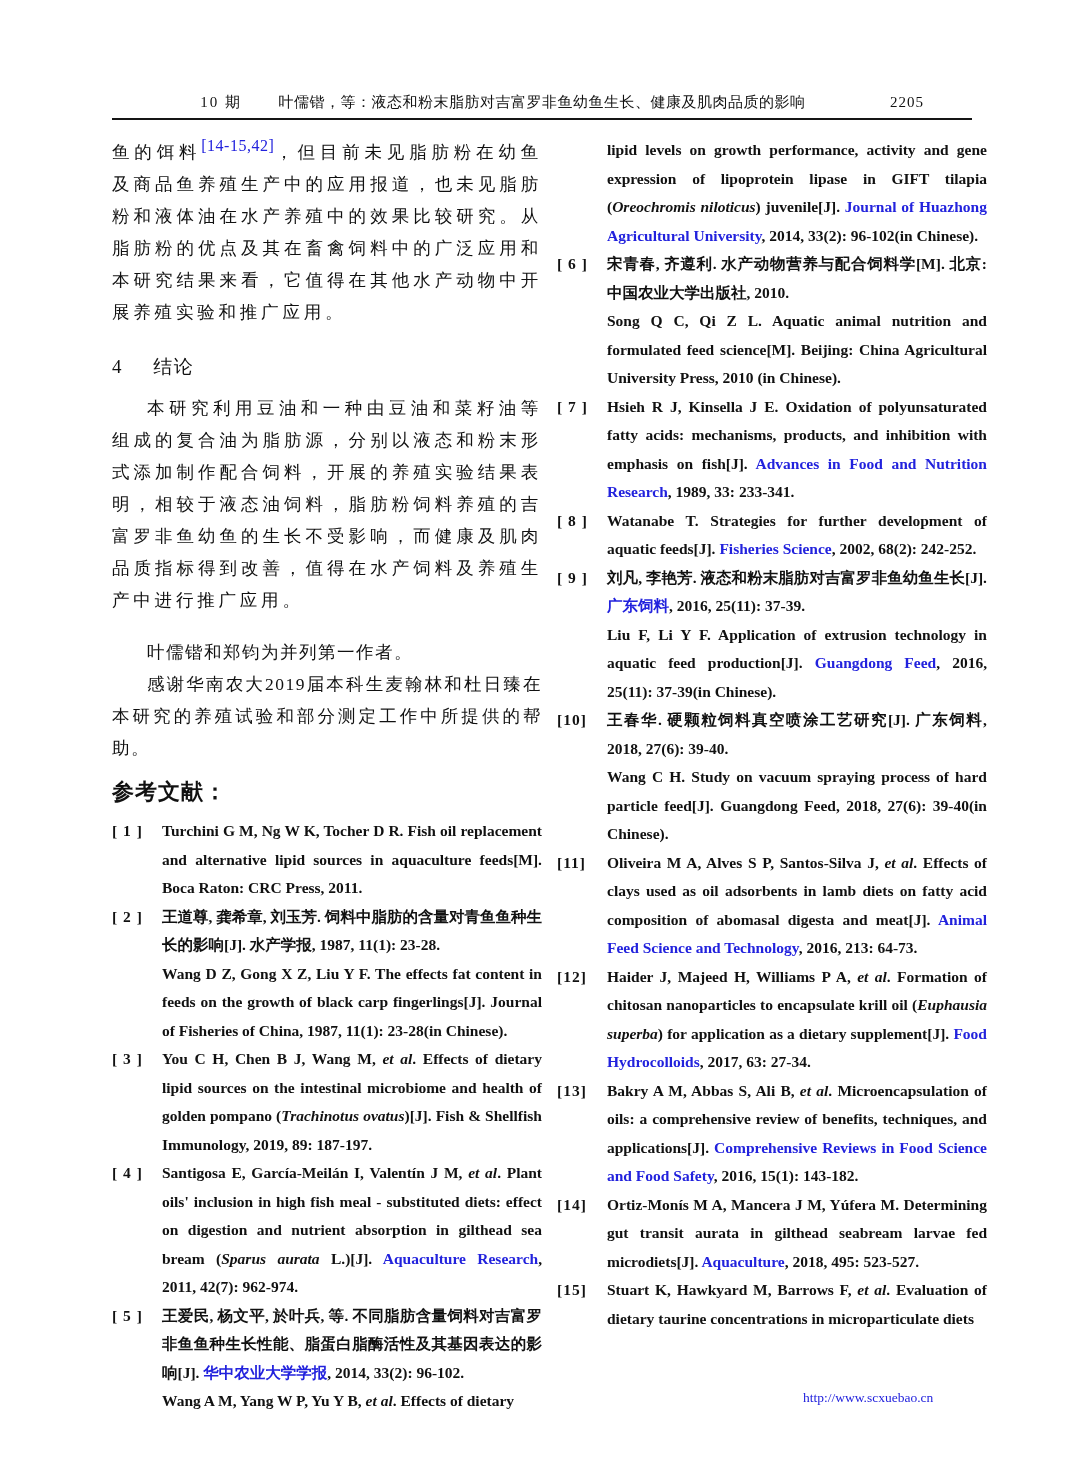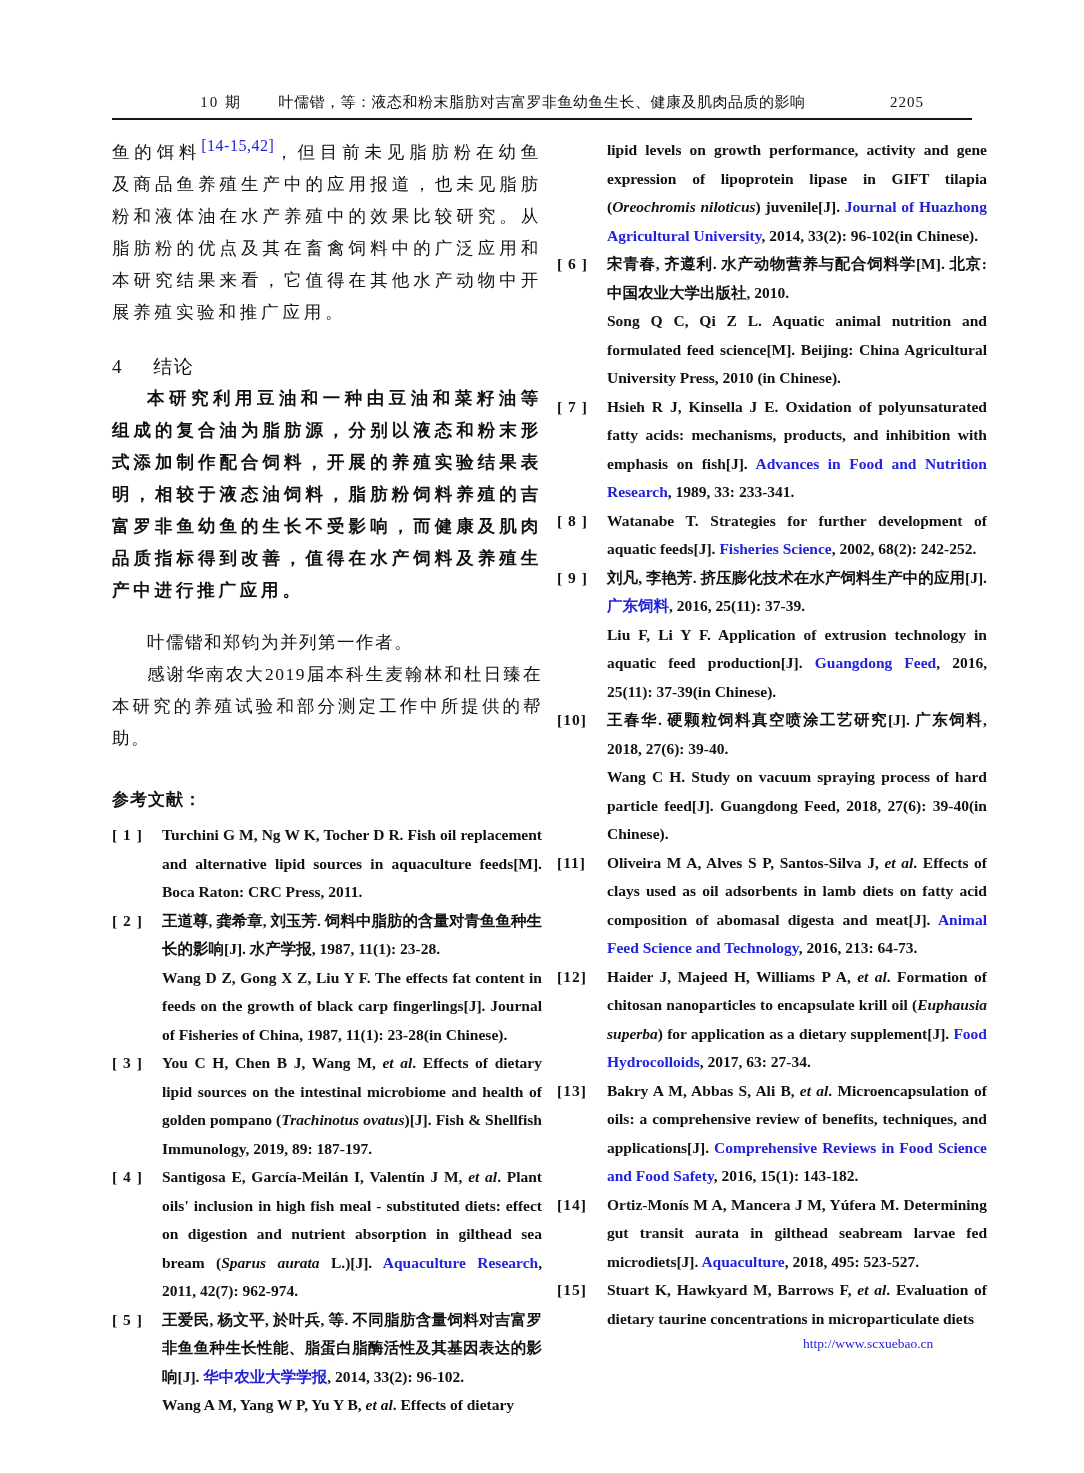--- a/index.html
+++ b/index.html
@@ -19,32 +19,32 @@
   
   .col { position:absolute; top:136px; width:430px; text-align:justify; }
   .col-left { left:112px; }
   .col-right { left:557px; }
   .cn { font-size:17.5px; line-height:32px; }
   .ls-wide { letter-spacing:3.8px; }
   .ls-tight { letter-spacing:1.5px; }
   .indent { text-indent:2em; }
   .section-heading { margin-top:24px; font-size:19px; line-height:30px; letter-spacing:1.5px; }
   .section-heading .no { margin-right:24px; }
-  .concl { margin-top:0;font-weight:bold; }
+  .concl { margin-top:10px; }
   .ack-first { margin-top:20px; }
-  .ref-heading { margin-top:34px; margin-bottom:10px; font-size:17px; font-weight:bold;
+  .ref-heading { margin-top:13px; margin-bottom:10px; font-size:22px; font-weight:bold;
     letter-spacing:1px; font-family:"Liberation Sans","DejaVu Sans",sans-serif; }
   .refs { font-size:15.5px; line-height:28.5px; }
   .ref { position:relative; padding-left:50px;font-weight:bold; }
   .ref .label { position:absolute; left:0; top:0; letter-spacing:1px; }
   .link { color:#2222dd; }
   .i { font-style:italic; }
   sup.suplink { color:#2222dd; font-size:16px; line-height:0; letter-spacing:0.5px; vertical-align:super; }
   
-  .footer-url { position:absolute; left:803px; top:1336px; font-size:13.5px; color:#2222dd; }
+  .footer-url { position:absolute; left:803px; top:1390px; font-size:13.5px; color:#2222dd; }
   .footer-copy { position:absolute; left:36px; top:1501px; font-size:18px; color:#ec4899;
     white-space:nowrap; letter-spacing:0.3px; }
   .footer-copy .gap { display:inline-block; width:30px; }
 </style>
 </head>
 <body>
 
 <div class="page">
 
   <div class="header">
@@ -108,21 +108,21 @@
         <div class="ref">
           <span class="label">[ 7 ]</span>
           <div><span>Hsieh R J, Kinsella J E. Oxidation of polyunsaturated fatty acids: mechanisms, products, and inhibition with emphasis on fish[J]. </span><span class="link">Advances in Food and Nutrition Research</span><span>, 1989, 33: 233-341.</span></div>
         </div>
         <div class="ref">
           <span class="label">[ 8 ]</span>
           <div><span>Watanabe T. Strategies for further development of aquatic feeds[J]. </span><span class="link">Fisheries Science</span><span>, 2002, 68(2): 242-252.</span></div>
         </div>
         <div class="ref">
           <span class="label">[ 9 ]</span>
-          <div><span>刘凡, 李艳芳. 挤压膨化技术在水产饲料生产中的应用[J]. </span><span class="link">广东饲料</span><span>, 2016, 25(11): 37-39.</span></div>
+          <div><span>刘凡, 李艳芳. 液态和粉末脂肪对吉富罗非鱼幼鱼生长[J]. </span><span class="link">广东饲料</span><span>, 2016, 25(11): 37-39.</span></div>
           <div><span>Liu F, Li Y F. Application of extrusion technology in aquatic feed production[J]. </span><span class="link">Guangdong Feed</span><span>, 2016, 25(11): 37-39(in Chinese).</span></div>
         </div>
         <div class="ref">
           <span class="label">[10]</span>
           <div><span>王春华. 硬颗粒饲料真空喷涂工艺研究[J]. 广东饲料, 2018, 27(6): 39-40.</span></div>
           <div><span>Wang C H. Study on vacuum spraying process of hard particle feed[J]. Guangdong Feed, 2018, 27(6): 39-40(in Chinese).</span></div>
         </div>
         <div class="ref">
           <span class="label">[11]</span>
           <div><span>Oliveira M A, Alves S P, Santos-Silva J, </span><span class="i">et al</span><span>. Effects of clays used as oil adsorbents in lamb diets on fatty acid composition of abomasal digesta and meat[J]. </span><span class="link">Animal Feed Science and Technology</span><span>, 2016, 213: 64-73.</span></div>

